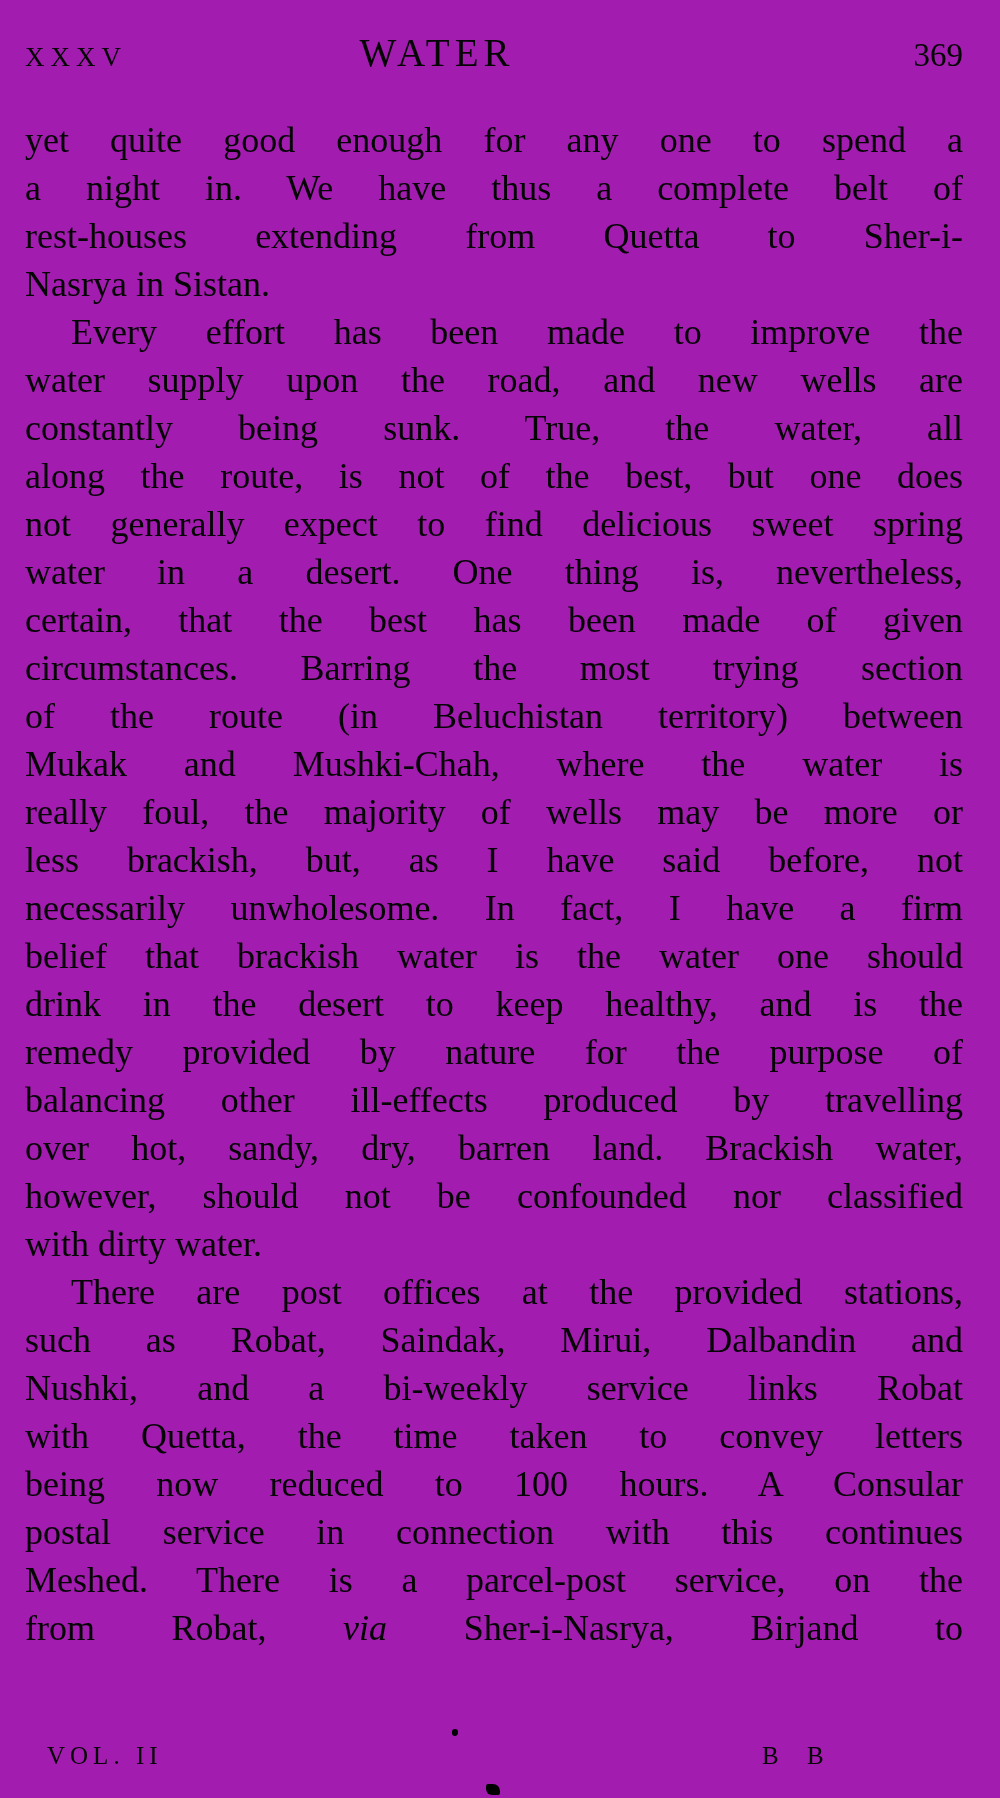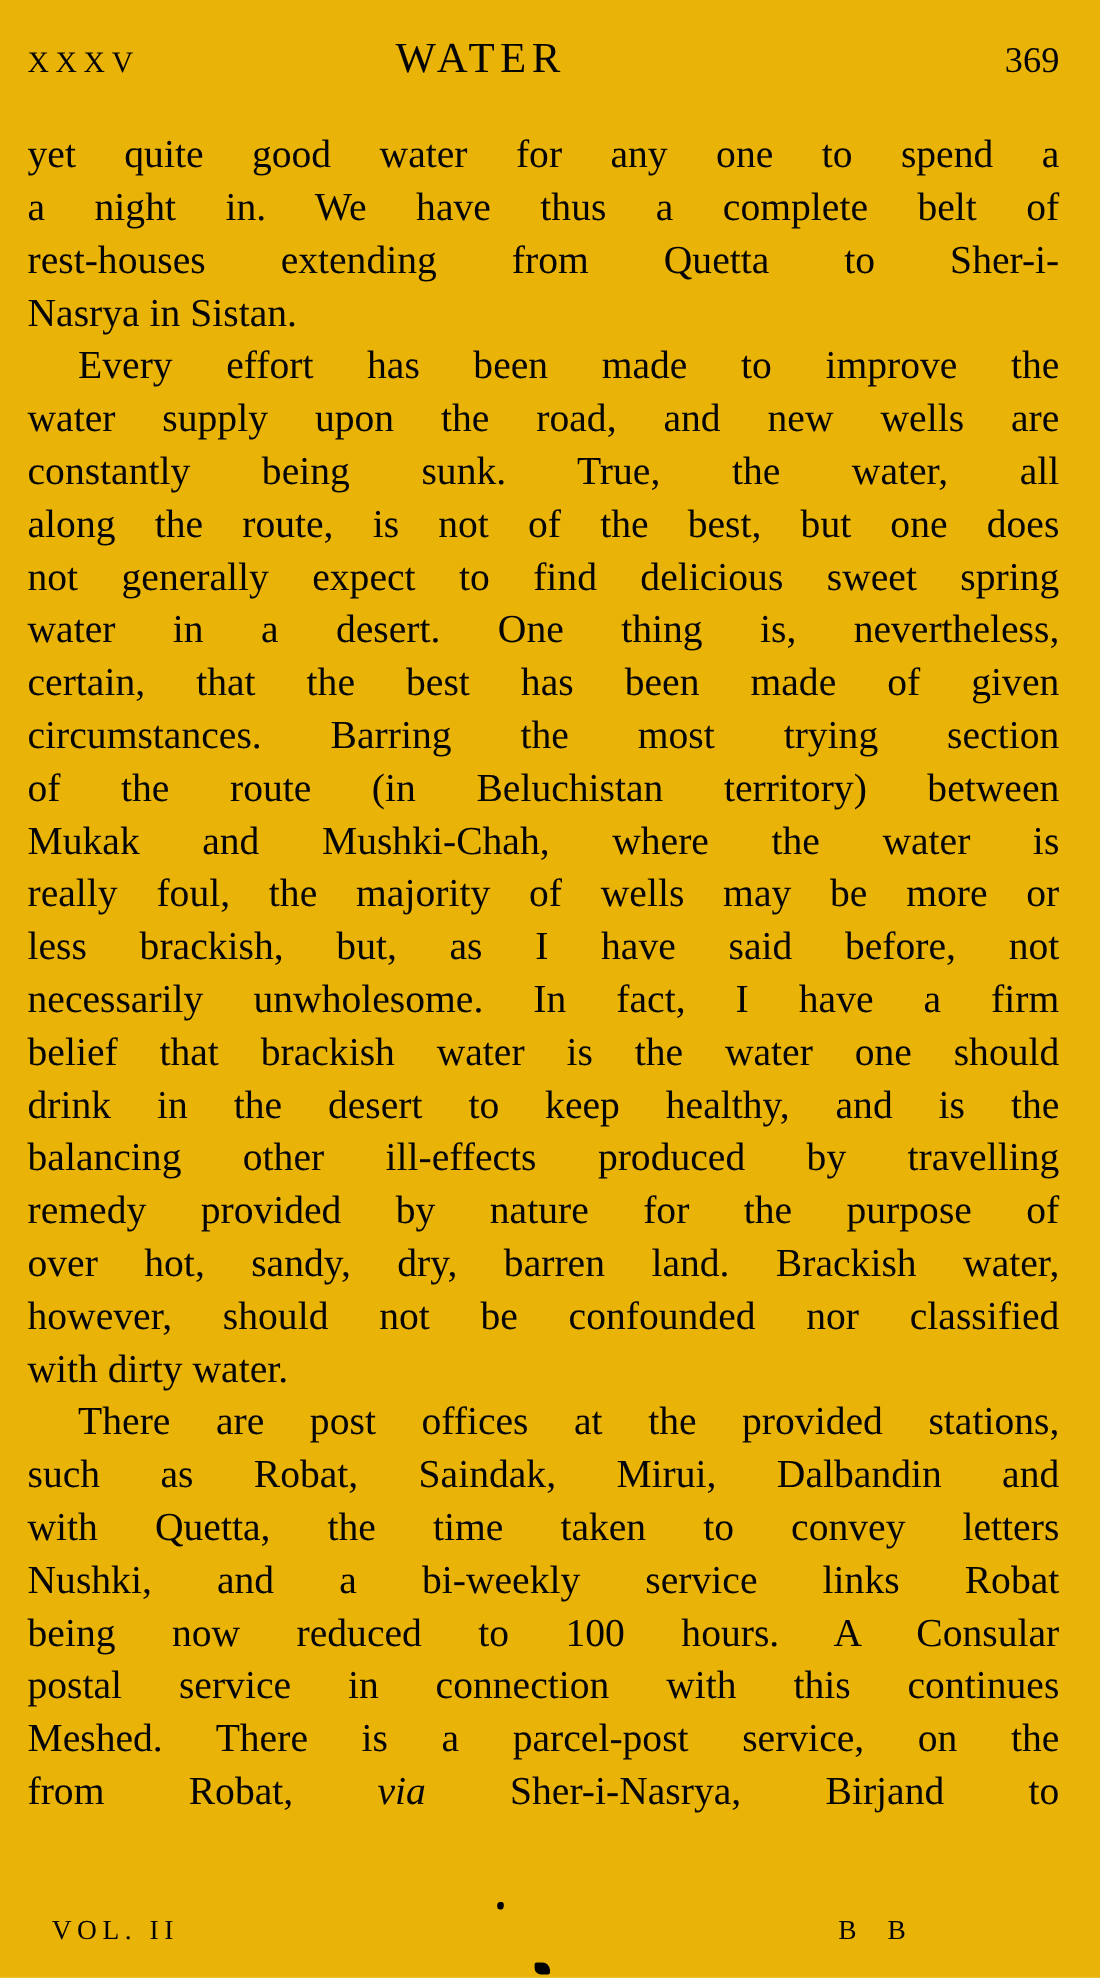--- a/index.html
+++ b/index.html
@@ -8,21 +8,21 @@
     width: 1000px;
     height: 1798px;
     position: relative;
     overflow: hidden;
     font-family: "Liberation Serif", "DejaVu Serif", serif;
     color: #050505;
   }
   .page {
     position: absolute;
     inset: 0;
-    background: #eab308;
+    background: #a21caf;
     padding: 30px 37px 12px 25px;
   }
   
   .header {
     display: grid;
     grid-template-columns: 1fr auto 1fr;
     align-items: baseline;
     height: 52px;
   }
   .h-left {
@@ -103,52 +103,52 @@
 <div class="page">
 
   <div class="header">
     <span class="h-left">XXXV</span>
     <span class="h-center">WATER</span>
     <span class="h-right">369</span>
   </div>
 
   <div class="text-block" id="text-block">
       <div>
-        <div class="line">yet quite good water for any one to spend a</div>
+        <div class="line">yet quite good enough for any one to spend a</div>
         <div class="line">a night in.  We have thus a complete belt of</div>
         <div class="line">rest-houses extending from Quetta to Sher-i-</div>
         <div class="line last">Nasrya in Sistan.</div>
       </div>
       <div>
         <div class="line indent">Every effort has been made to improve the</div>
         <div class="line">water supply upon the road, and new wells are</div>
         <div class="line">constantly being sunk.  True, the water, all</div>
         <div class="line">along the route, is not of the best, but one does</div>
         <div class="line">not generally expect to find delicious sweet spring</div>
         <div class="line">water in a desert.  One thing is, nevertheless,</div>
         <div class="line">certain, that the best has been made of given</div>
         <div class="line">circumstances.  Barring the most trying section</div>
         <div class="line">of the route (in Beluchistan territory) between</div>
         <div class="line">Mukak and Mushki-Chah, where the water is</div>
         <div class="line">really foul, the majority of wells may be more or</div>
         <div class="line">less brackish, but, as I have said before, not</div>
         <div class="line">necessarily unwholesome.  In fact, I have a firm</div>
         <div class="line">belief that brackish water is the water one should</div>
         <div class="line">drink in the desert to keep healthy, and is the</div>
+        <div class="line">remedy provided by nature for the purpose of</div>
         <div class="line">balancing other ill-effects produced by travelling</div>
-        <div class="line">remedy provided by nature for the purpose of</div>
         <div class="line">over hot, sandy, dry, barren land.  Brackish water,</div>
         <div class="line">however, should not be confounded nor classified</div>
         <div class="line last">with dirty water.</div>
       </div>
       <div>
         <div class="line indent">There are post offices at the provided stations,</div>
         <div class="line">such as Robat, Saindak, Mirui, Dalbandin and</div>
+        <div class="line">Nushki, and a bi-weekly service links Robat</div>
         <div class="line">with Quetta, the time taken to convey letters</div>
-        <div class="line">Nushki, and a bi-weekly service links Robat</div>
         <div class="line">being now reduced to 100 hours.  A Consular</div>
         <div class="line">postal service in connection with this continues</div>
         <div class="line">Meshed.  There is a parcel-post service, on the</div>
         <div class="line">from Robat, <i>via</i> Sher-i-Nasrya, Birjand to</div>
       </div>
     </div>
 
   <div class="footer">
     <span class="f-left">VOL. II</span>
     <span class="f-right">B B</span>

